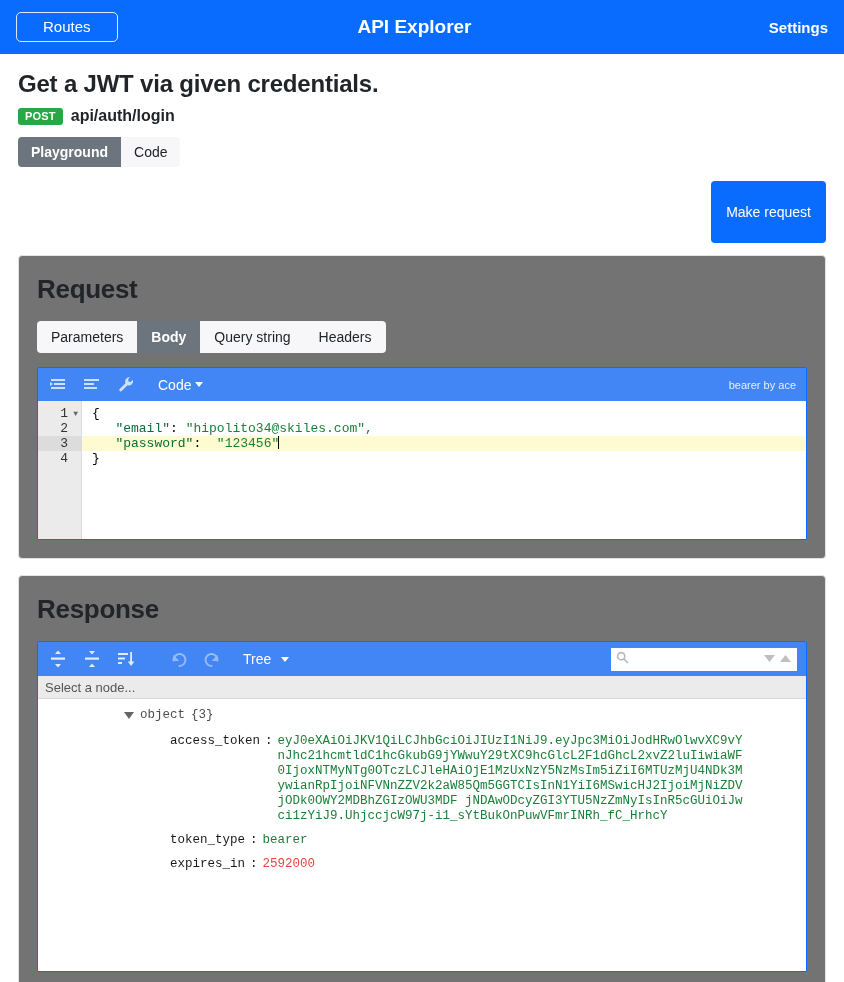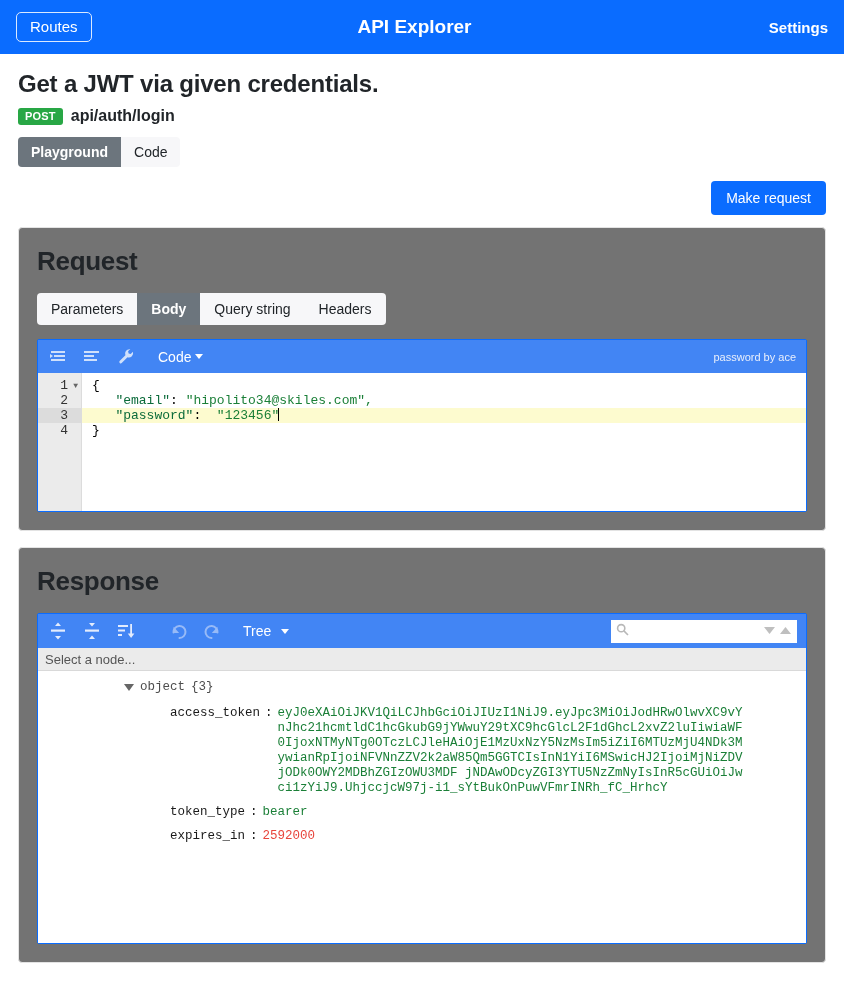--- a/index.html
+++ b/index.html
@@ -19,21 +19,21 @@
     display: flex;
     align-items: center;
     position: relative;
     padding: 0 16px;
   }
   .routes-btn {
     border: 1px solid rgba(255,255,255,0.85);
     border-radius: 5px;
     color: #ffffff;
     font-size: 15px;
-    padding: 6px 13px;
+    padding: 6px 26px;
     background: transparent;
     cursor: pointer;
     line-height: 1.1;
   }
   .navbar-title {
     position: absolute;
     left: 0; right: 15px;
     text-align: center;
     color: #ffffff;
     font-size: 19px;
@@ -111,21 +111,21 @@
     font-size: 15px;
     color: #212529;
   }
   .make-request-btn {
     margin-left: auto;
     background: #0a6cff;
     color: #ffffff;
     border: none;
     border-radius: 4px;
     font-size: 14px;
-    padding: 9px 15px;
+    padding: 23px 15px;
     cursor: pointer;
     font-family: inherit;
   }
 
   
   .card {
     margin: 0 18px 16px 18px;
     border: 1px solid #e3e3e3;
     border-radius: 4px;
     background: #737373;
@@ -399,21 +399,21 @@
       </span>
       <span class="ic">
         <svg width="17" height="17" viewBox="0 0 17 17">
           <path d="M11.5 1.2a4.4 4.4 0 0 0-4.1 6.0L1.6 13.0a1.5 1.5 0 0 0 2.1 2.1l5.8-5.8a4.4 4.4 0 0 0 5.4-5.6l-2.2 2.2-2.1-.5-.5-2.1 2.2-2.2a4.4 4.4 0 0 0-.8-.1z" fill="#cfe0fb"></path>
         </svg>
       </span>
       <span class="code-menu">
         <span>Code</span>
         <i class="caret-down"></i>
       </span>
-      <span class="powered">password by ace</span>
+      <span class="powered">bearer by ace</span>
     </div>
 
     <div class="ace-body">
       <div class="gutter">
         <div class="gl">
           <span>1</span>
           <span class="fold">▼</span>
         </div>
         <div class="gl">
           <span>2</span>

